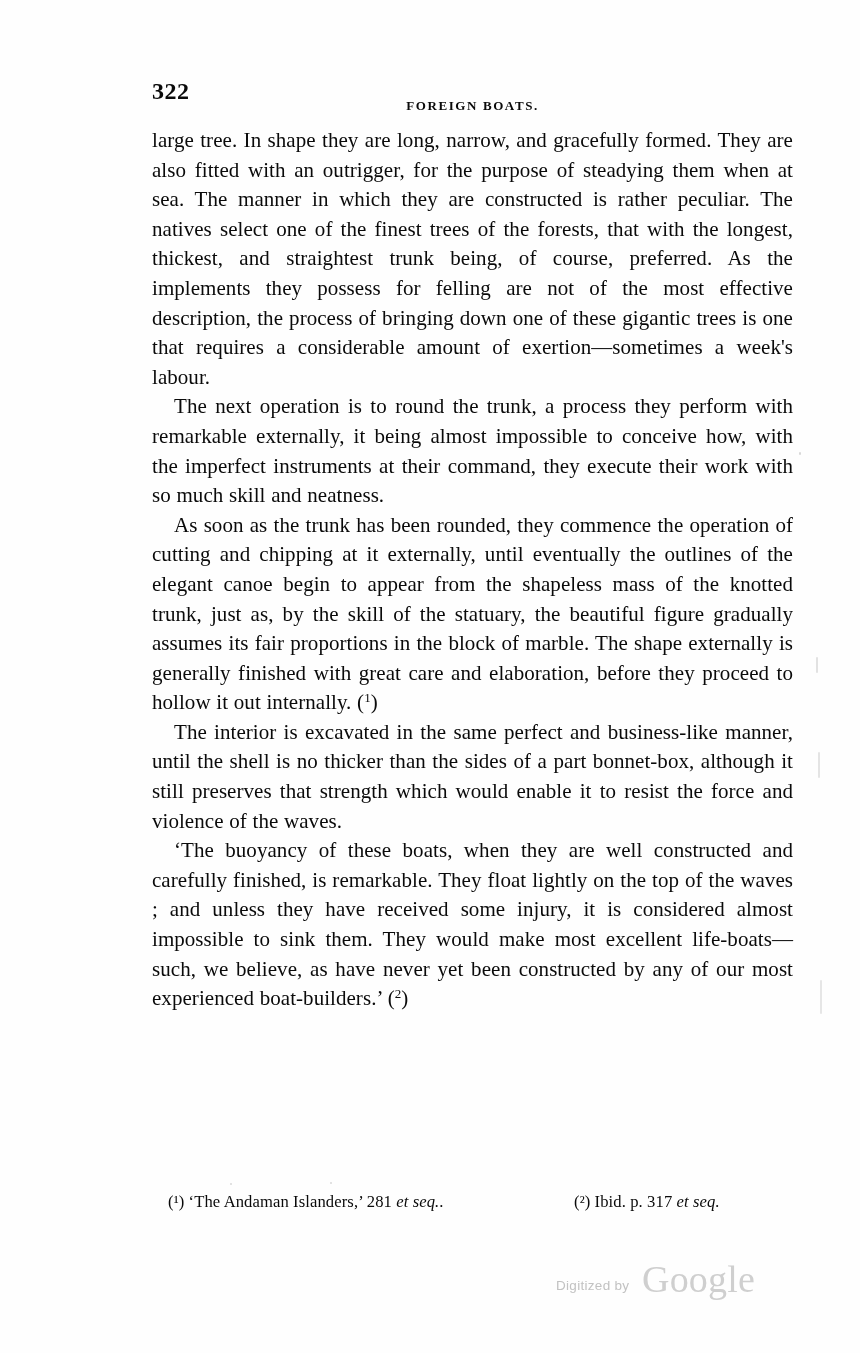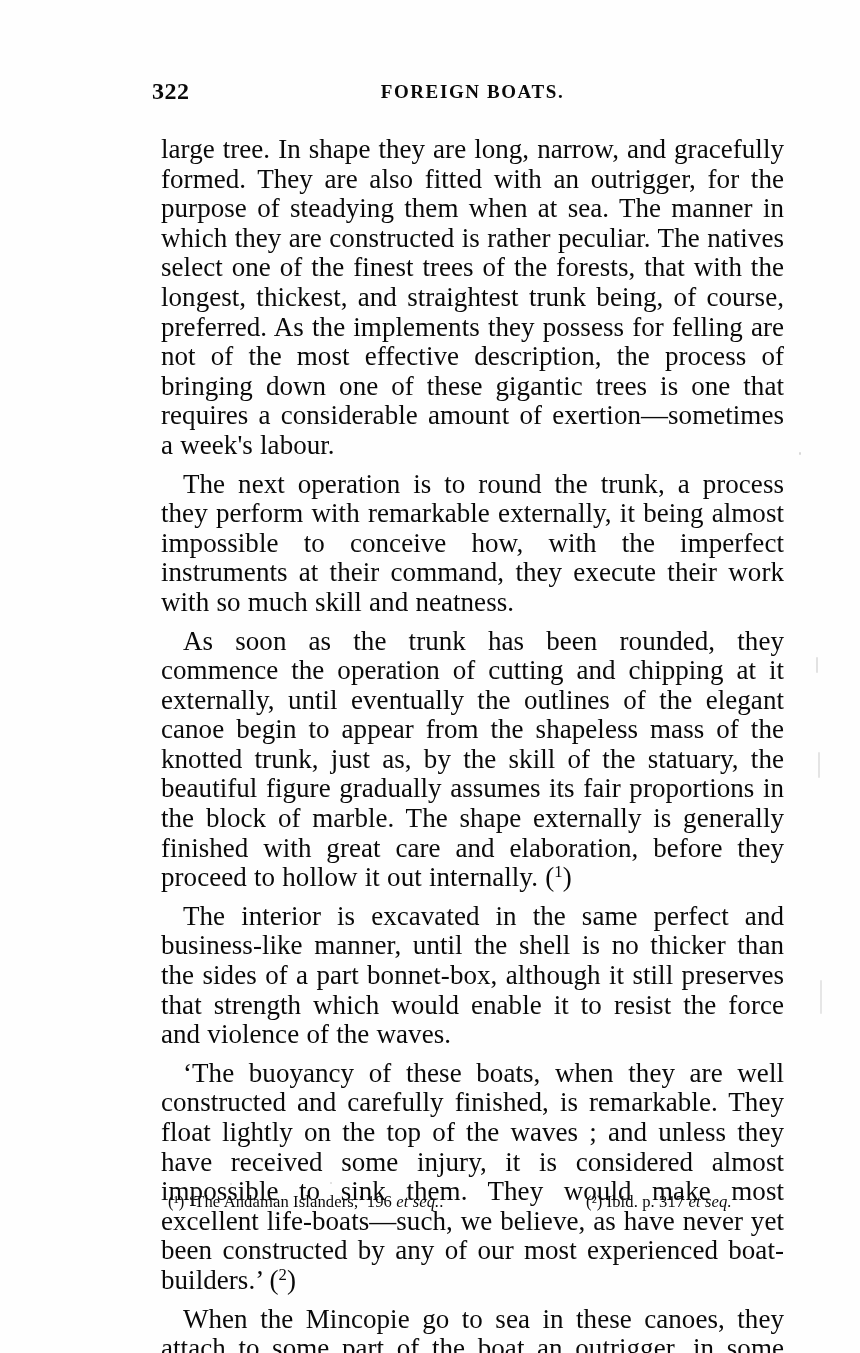--- a/index.html
+++ b/index.html
@@ -37,38 +37,38 @@
     top: 0;
     font-size: 24px;
     font-weight: 700;
     letter-spacing: 0.5px;
     line-height: 30px;
   }
   .head-title {
     position: absolute;
     left: 0;
     right: 0;
-    top: 2px;
+    top: 16px;
     text-align: center;
-    font-size: 19px;
+    font-size: 13px;
     font-weight: 700;
     letter-spacing: 1.6px;
     line-height: 28px;
   }
 
   
   .textblock {
     position: absolute;
     left: 152px;
     top: 126px;
     width: 641px;
   }
   .para {
-    margin: 9px;
-    font-size: 27px;
+    margin: 0;
+    font-size: 21px;
     line-height: 29.6px;
     text-align: justify;
     text-align-last: left;
     letter-spacing: 0.05px;
     word-spacing: 0.4px;
     hyphens: none;
   }
   .para.indent {
     text-indent: 22px;
   }
@@ -90,21 +90,21 @@
     font-size: 16.6px;
     line-height: 24px;
     letter-spacing: 0.1px;
   }
   .footnotes .fnote {
     position: absolute;
     top: 0;
     white-space: nowrap;
   }
   .footnotes .fnote.fn1 { left: 0; }
-  .footnotes .fnote.fn2 { left: 406px; margin-left: 12px; }
+  .footnotes .fnote.fn2 { left: 406px; }
   .footnotes i {
   }
 
   
   .watermark {
     position: absolute;
     left: 556px;
     top: 1252px;
     width: 230px;
     height: 46px;
@@ -168,37 +168,38 @@
     </p>
 
     <p class="para indent">
       <span>The interior is excavated in the same perfect and business-like manner, until the shell is no thicker than the sides of a part bonnet-box, although it still preserves that strength which would enable it to resist the force and violence of the waves.</span>
     </p>
 
     <p class="para indent">
       <span>‘The buoyancy of these boats, when they are well constructed and carefully finished, is remarkable.  They float lightly on the top of the waves ; and unless they have received some injury, it is considered almost impossible to sink them. They would make most excellent life-boats—such, we believe, as have never yet been constructed by any of our most experienced boat-builders.’ </span><span class="fnref">(<sup class="fn">2</sup>)</span>
     </p>
 
-    <p class="para indent">
-      <span>When the Mincopie go to sea in these canoes, they attach to some part of the boat an outrigger, in some respects resem-</span>
-    </p>
 
   </div>
 
   <div class="footnotes">
     <div class="fnote fn1">
       <span>(¹)</span>
-      <span>‘The Andaman Islanders,’ 196 </span><i>et seq.</i><span>.</span>
+      <span>‘The Andaman Islanders,’ 281 </span><i>et seq.</i><span>.</span>
     </div>
     <div class="fnote fn2">
       <span>(²)</span>
       <span>Ibid. p. 317 </span><i>et seq.</i><span></span>
     </div>
   </div>
 
+  <div class="watermark">
+    <span class="wm-digitized">Digitized by</span>
+    <span class="wm-google">Google</span>
+  </div>
 
   <div class="speckle sp1"></div>
   <div class="speckle sp2"></div>
   <div class="speckle sp3"></div>
   <div class="speckle sp4"></div>
   <div class="speckle sp5"></div>
   <div class="speckle sp6"></div>
 
 </div>
 

